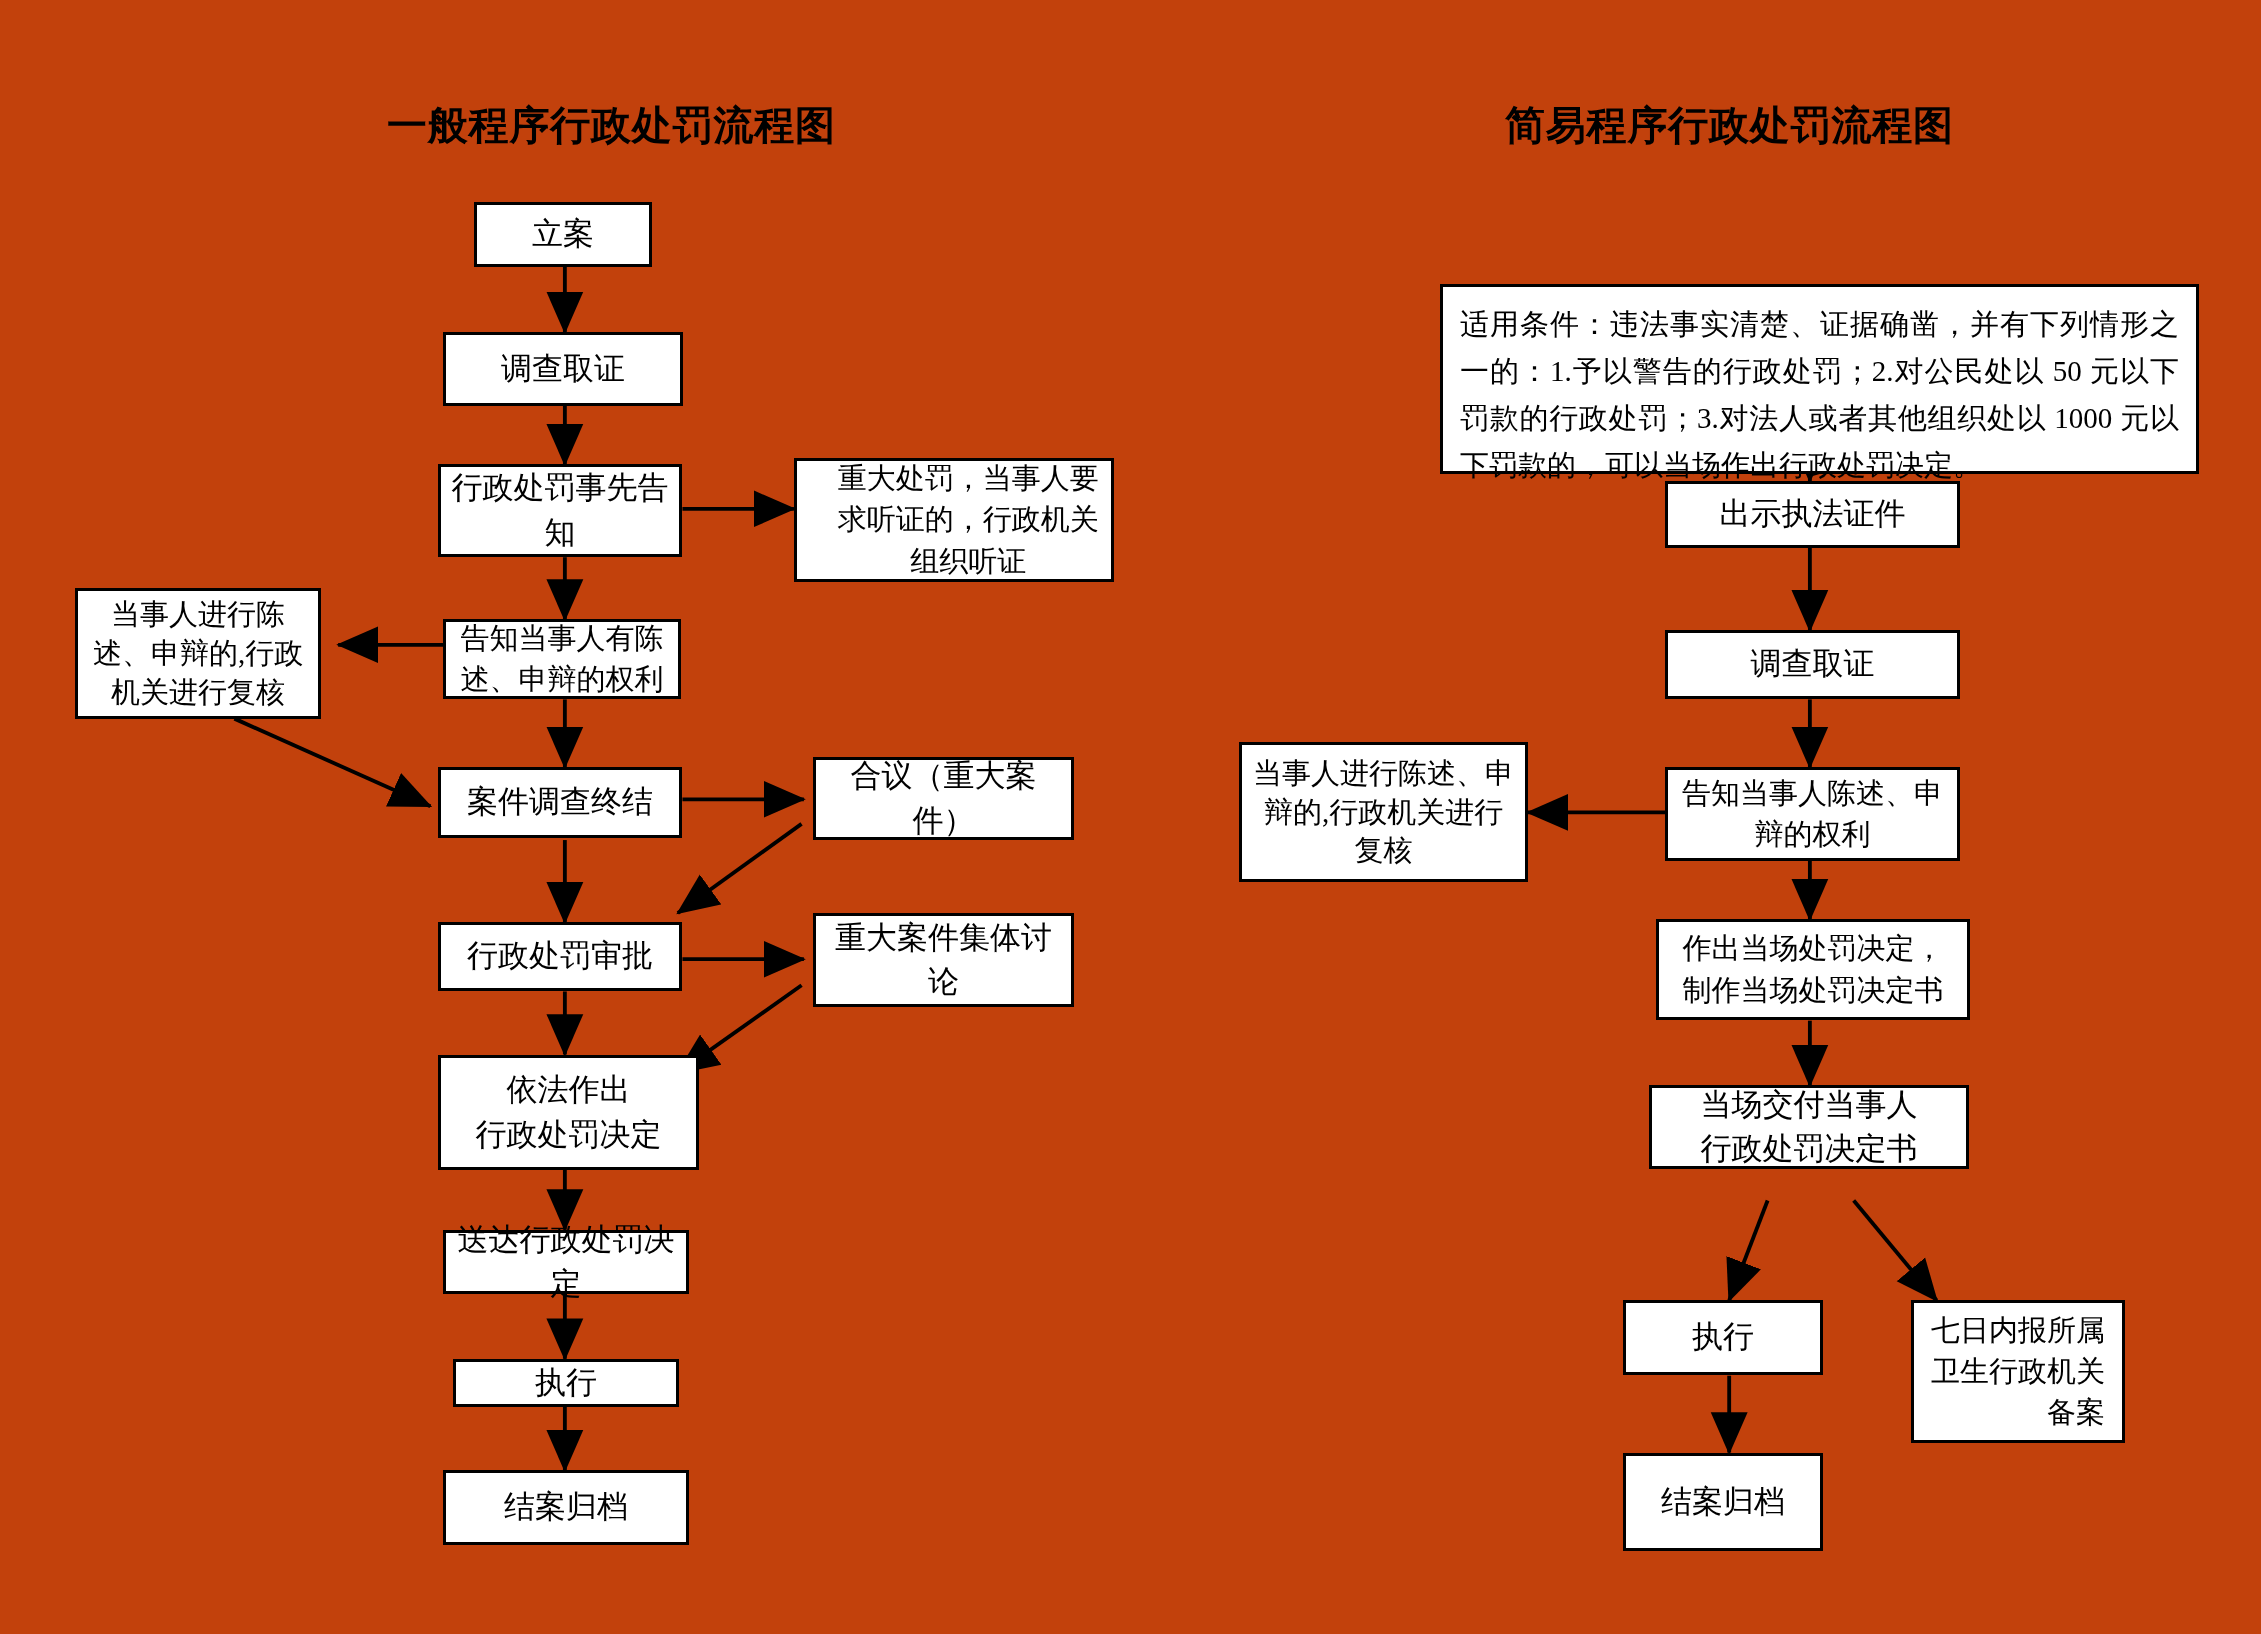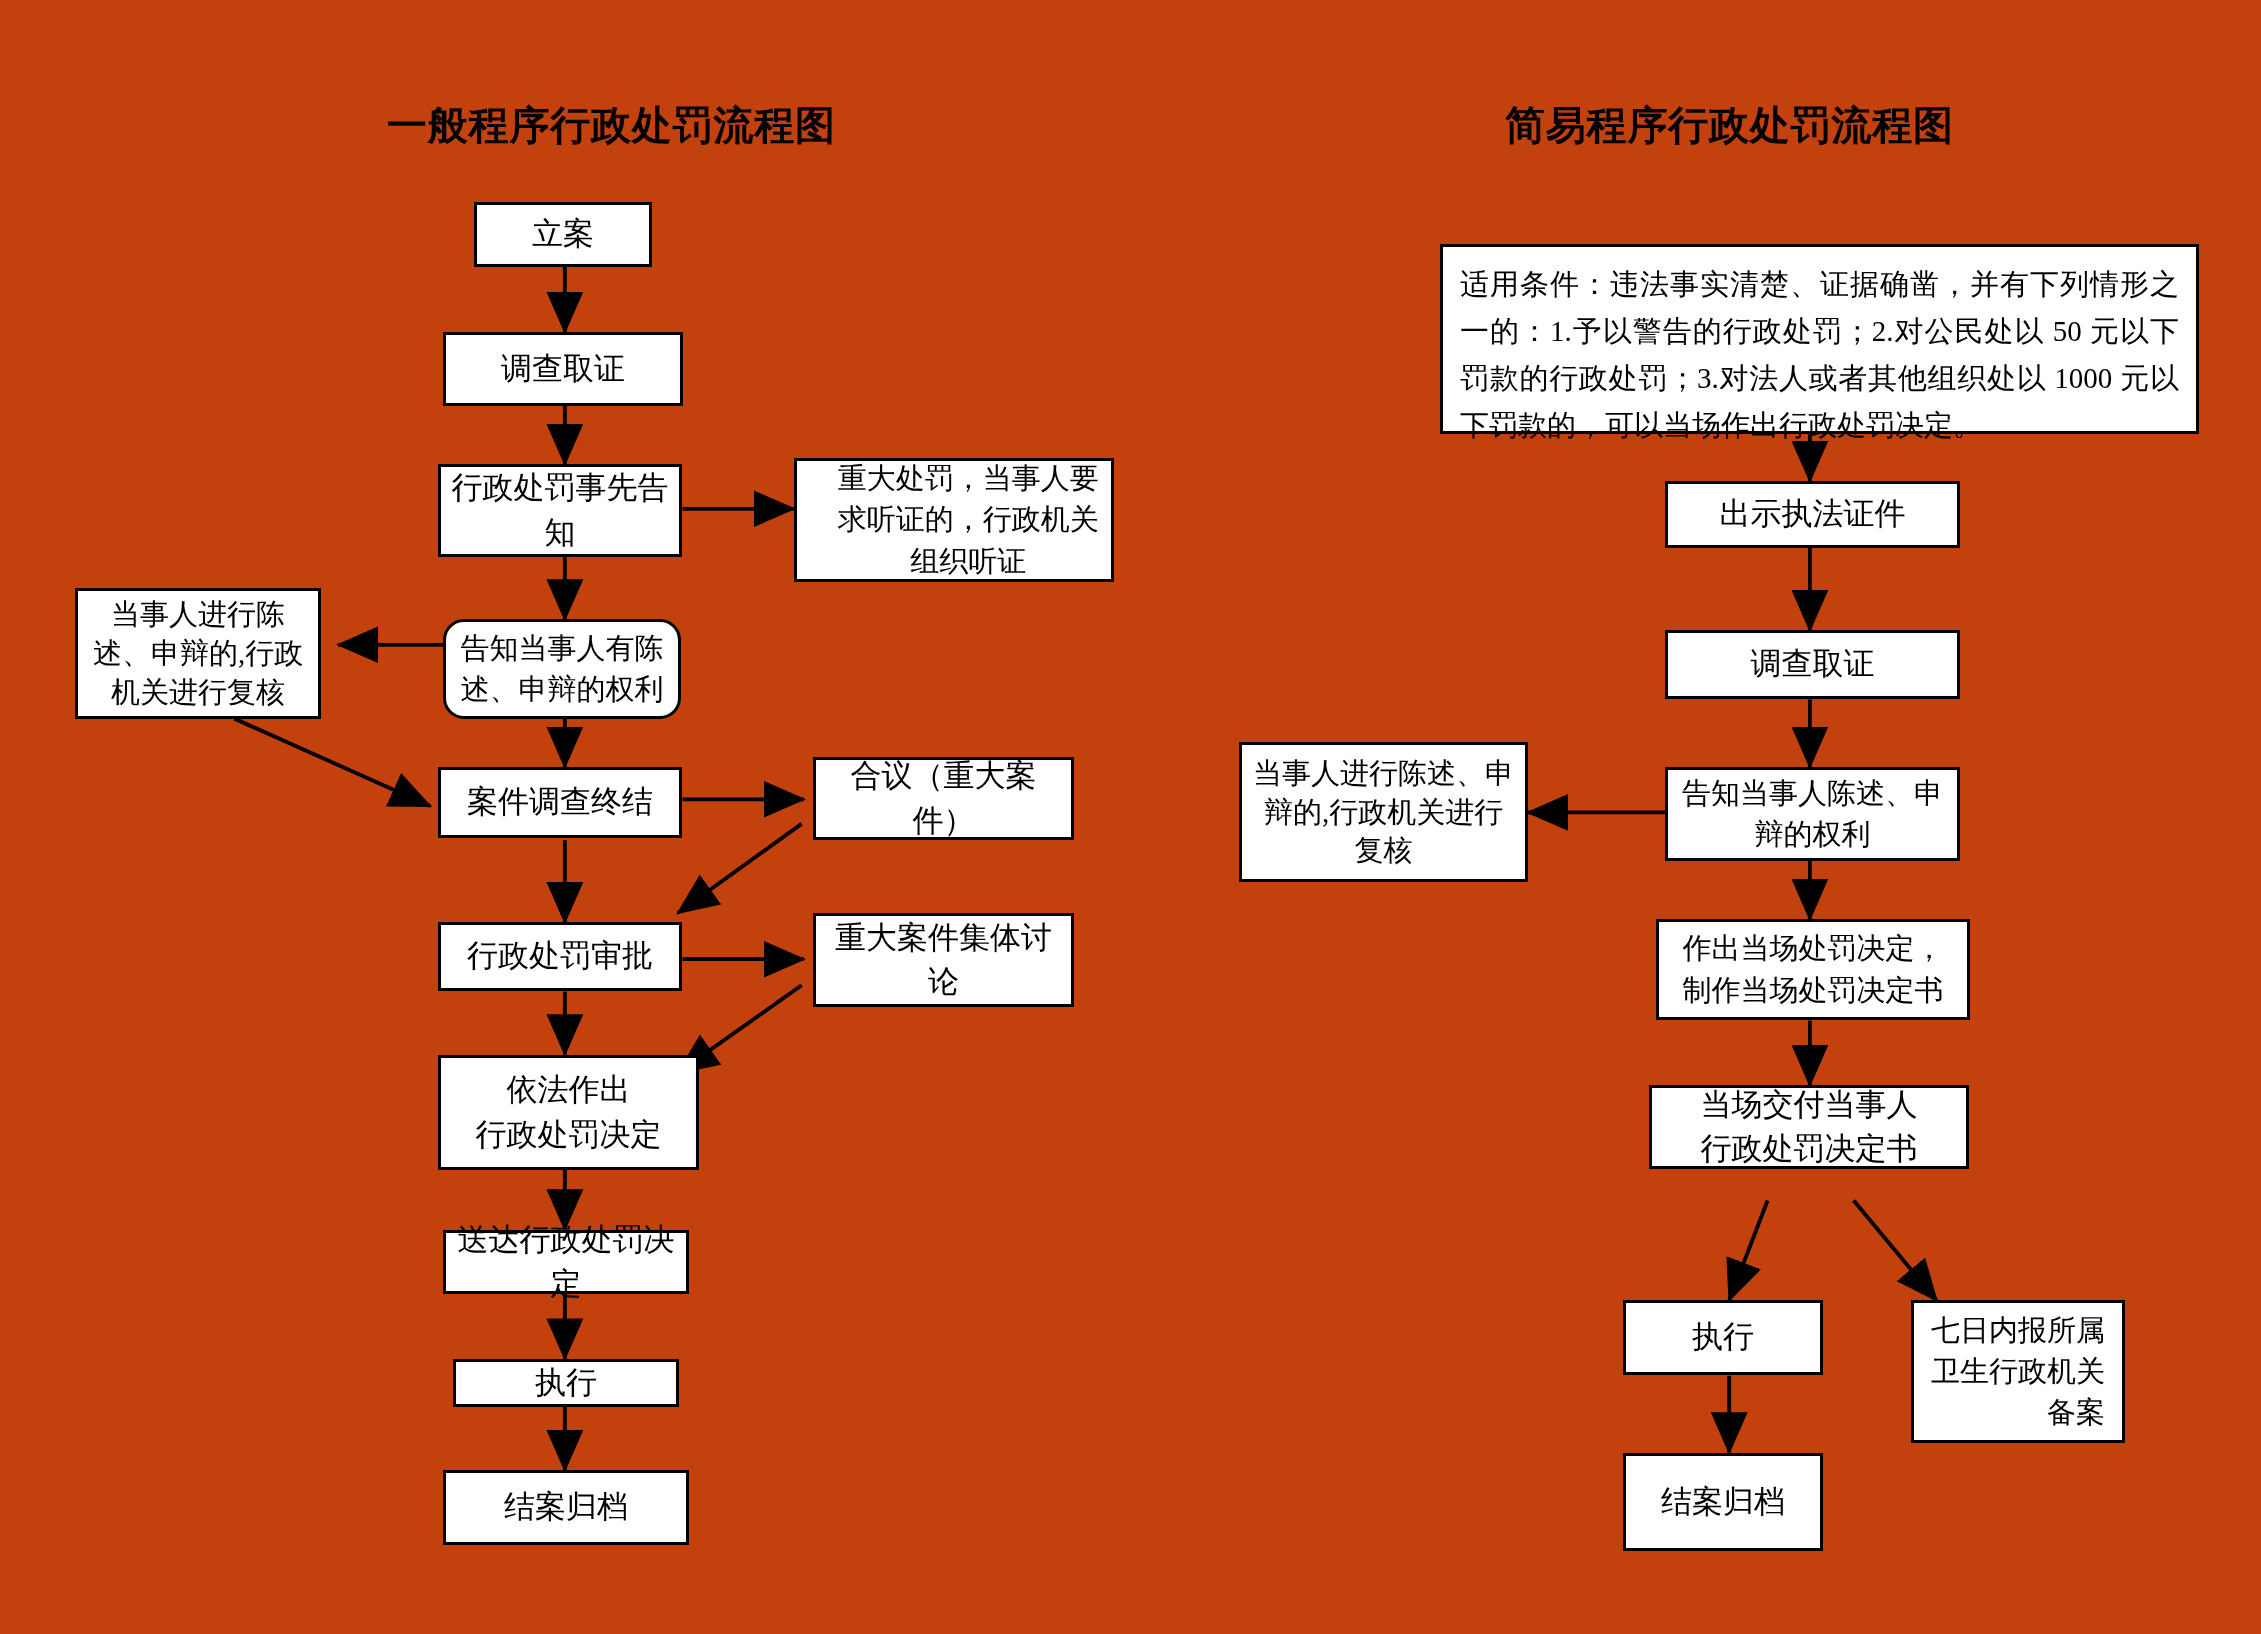--- a/index.html
+++ b/index.html
@@ -42,20 +42,21 @@
     white-space: pre-line;
     font-family: "Liberation Serif", "DejaVu Serif", serif;
   }
   .node.align-left {
     justify-content: flex-start;
     text-align: justify;
     align-items: flex-start;
     padding: 14px 17px;
     line-height: 1.62;
     white-space: normal;
+    margin-top: 40px;
   }
   .title {
     position: absolute;
     font-size: 40px;
     font-weight: bold;
     color: #000000;
     letter-spacing: 0.8px;
     white-space: nowrap;
     font-family: "Liberation Sans", "DejaVu Sans", sans-serif;
   }
@@ -105,21 +106,21 @@
   <div class="title" style="left:387px; top:98px;">一般程序行政处罚流程图</div>
 
   <div class="node" style="left:474px; top:202px; width:178px; height:65px;">立案</div>
 
   <div class="node" style="left:443px; top:332px; width:240px; height:74px;">调查取证</div>
 
   <div class="node" style="left:438px; top:464px; width:244px; height:93px;">行政处罚事先告知</div>
 
   <div class="node" style="left:794px; top:458px; width:320px; height:124px; font-size:29px;padding-left:36px;">重大处罚，当事人要求听证的，行政机关组织听证</div>
 
-  <div class="node" style="left:443px; top:619px; width:238px; height:100px; font-size:29px;border-radius:21px;">告知当事人有陈述、申辩的权利</div>
+  <div class="node" style="left:443px; top:619px; width:238px; height:80px; font-size:29px;">告知当事人有陈述、申辩的权利</div>
 
   <div class="node" style="left:75px; top:588px; width:246px; height:131px; font-size:29px; line-height:1.34;">当事人进行陈述、申辩的,行政机关进行复核</div>
 
   <div class="node" style="left:438px; top:767px; width:244px; height:71px;">案件调查终结</div>
 
   <div class="node" style="left:813px; top:757px; width:261px; height:83px;">合议（重大案件）</div>
 
   <div class="node" style="left:438px; top:922px; width:244px; height:69px;">行政处罚审批</div>
 
   <div class="node" style="left:813px; top:913px; width:261px; height:94px;">重大案件集体讨论</div>

